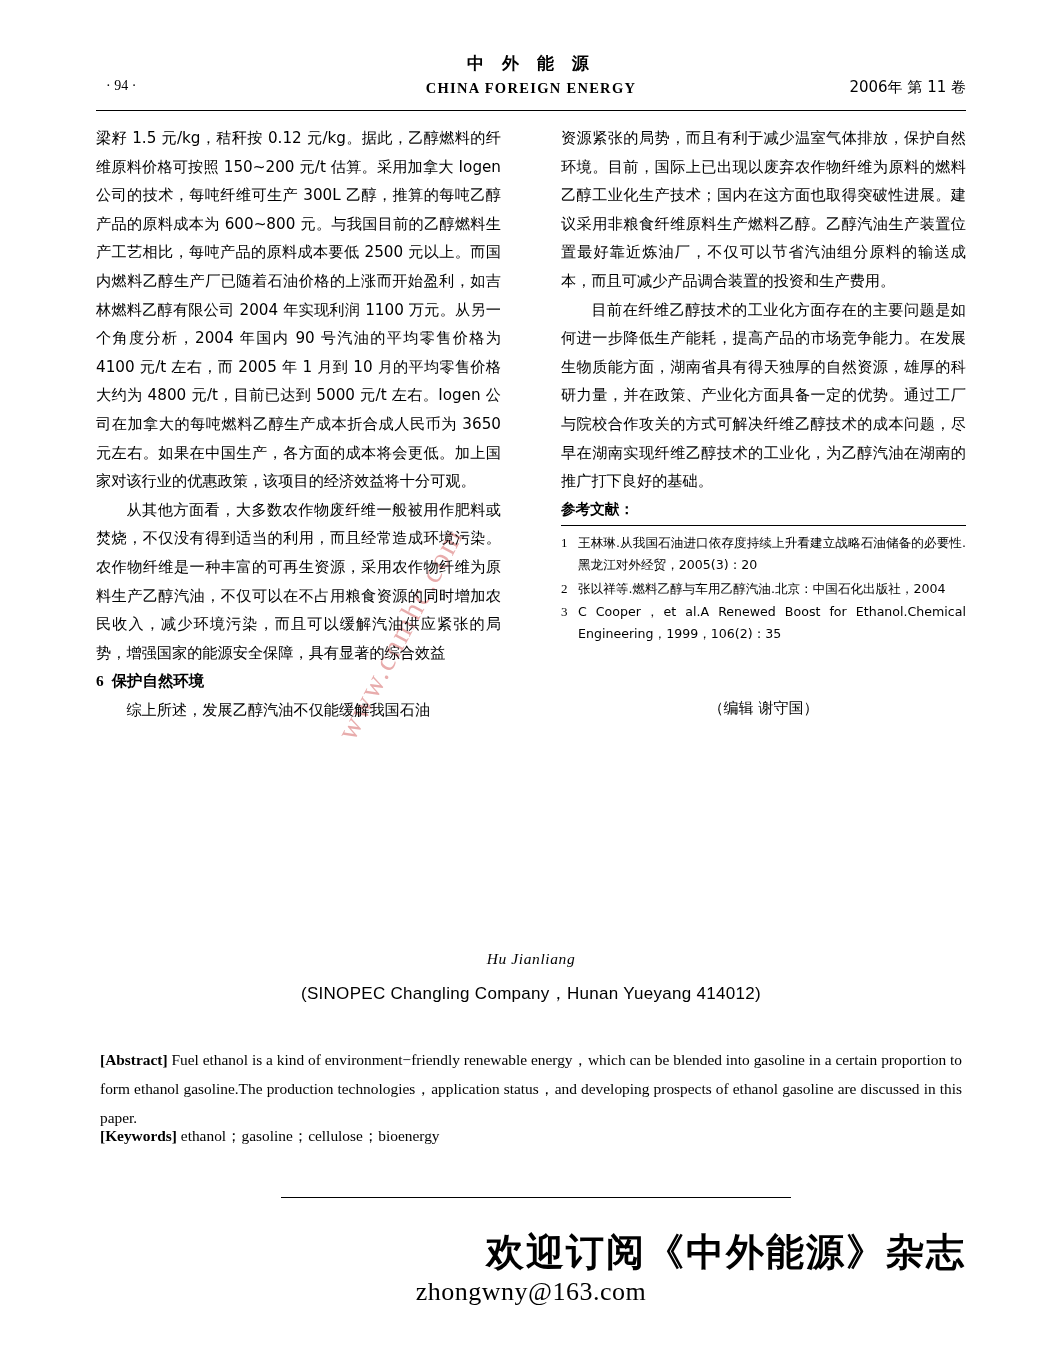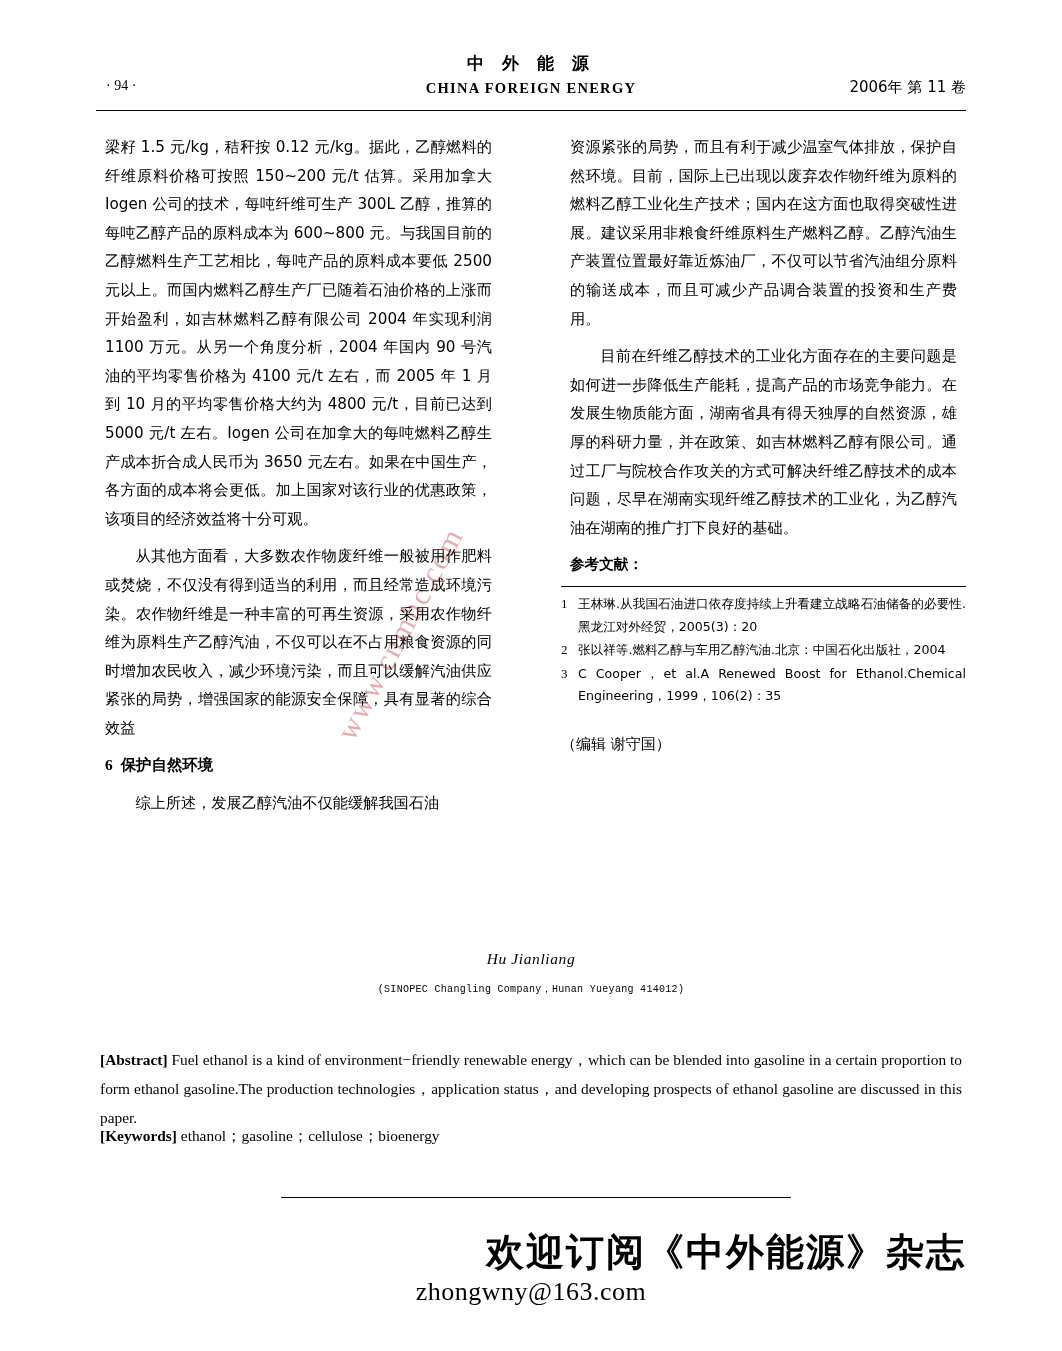--- a/index.html
+++ b/index.html
@@ -80,21 +80,21 @@
     font-family: "DejaVu Sans", sans-serif;
     font-size: 15.2px;
     line-height: 28.6px;
     text-align: justify;
     text-justify: inter-ideograph;
   }
   .col-left { left: 96px; }
   .col-right { left: 561px; }
 
   .col p {
-    margin: 9px;
+    margin: 0;
   }
   .col p.indent {
     text-indent: 2em;
   }
   .section-head {
     font-family: "DejaVu Sans", sans-serif;
     font-size: 15.4px;
     font-weight: 700;
     margin: 0;
   }
@@ -129,22 +129,22 @@
     text-align: justify;
   }
   .ref-item .rnum {
     position: absolute;
     left: 0;
     top: 0;
     font-family: "Liberation Serif", serif;
     font-size: 13px;
   }
   .editor-line {
-    margin-top: 23px;
-    text-align: left;
+    margin-top: 48px;
+    text-align: center;
     font-family: "DejaVu Sans", sans-serif;
     font-size: 15px;
   }
 
   
   .en-title {
     position: absolute;
     left: 96px;
     top: 882px;
     width: 870px;
@@ -164,22 +164,22 @@
     font-style: italic;
     font-size: 15.5px;
     letter-spacing: 0.6px;
   }
   .en-affil {
     position: absolute;
     left: 96px;
     top: 982px;
     width: 870px;
     text-align: center;
-    font-family: Liberation Mono, monospace;
-    font-size: 10px;
+    font-family: Liberation Sans, sans-serif;
+    font-size: 17px;
     letter-spacing: 0.3px;
   }
   .en-abstract {
     position: absolute;
     left: 100px;
     top: 1030px;
     width: 862px;
     font-family: "Liberation Serif", serif;
     font-size: 15.4px;
     line-height: 29px;
@@ -265,21 +265,21 @@
     <p>梁籽 1.5 元/kg，秸秆按 0.12 元/kg。据此，乙醇燃料的纤维原料价格可按照 150~200 元/t 估算。采用加拿大 Iogen 公司的技术，每吨纤维可生产 300L 乙醇，推算的每吨乙醇产品的原料成本为 600~800 元。与我国目前的乙醇燃料生产工艺相比，每吨产品的原料成本要低 2500 元以上。而国内燃料乙醇生产厂已随着石油价格的上涨而开始盈利，如吉林燃料乙醇有限公司 2004 年实现利润 1100 万元。从另一个角度分析，2004 年国内 90 号汽油的平均零售价格为 4100 元/t 左右，而 2005 年 1 月到 10 月的平均零售价格大约为 4800 元/t，目前已达到 5000 元/t 左右。Iogen 公司在加拿大的每吨燃料乙醇生产成本折合成人民币为 3650 元左右。如果在中国生产，各方面的成本将会更低。加上国家对该行业的优惠政策，该项目的经济效益将十分可观。</p>
     <p class="indent">从其他方面看，大多数农作物废纤维一般被用作肥料或焚烧，不仅没有得到适当的利用，而且经常造成环境污染。农作物纤维是一种丰富的可再生资源，采用农作物纤维为原料生产乙醇汽油，不仅可以在不占用粮食资源的同时增加农民收入，减少环境污染，而且可以缓解汽油供应紧张的局势，增强国家的能源安全保障，具有显著的综合效益</p>
     <p class="section-head">
       <span class="num">6</span><span>保护自然环境</span>
     </p>
     <p class="indent">综上所述，发展乙醇汽油不仅能缓解我国石油</p>
   </div>
 
   <div class="col col-right">
     <p>资源紧张的局势，而且有利于减少温室气体排放，保护自然环境。目前，国际上已出现以废弃农作物纤维为原料的燃料乙醇工业化生产技术；国内在这方面也取得突破性进展。建议采用非粮食纤维原料生产燃料乙醇。乙醇汽油生产装置位置最好靠近炼油厂，不仅可以节省汽油组分原料的输送成本，而且可减少产品调合装置的投资和生产费用。</p>
-    <p class="indent">目前在纤维乙醇技术的工业化方面存在的主要问题是如何进一步降低生产能耗，提高产品的市场竞争能力。在发展生物质能方面，湖南省具有得天独厚的自然资源，雄厚的科研力量，并在政策、如吉林燃料乙醇有限公司。通过工厂与院校合作攻关的方式可解决纤维乙醇技术的成本问题，尽早在湖南实现纤维乙醇技术的工业化，为乙醇汽油在湖南的推广打下良好的基础。</p>
+    <p class="indent">目前在纤维乙醇技术的工业化方面存在的主要问题是如何进一步降低生产能耗，提高产品的市场竞争能力。在发展生物质能方面，湖南省具有得天独厚的自然资源，雄厚的科研力量，并在政策、产业化方面具备一定的优势。通过工厂与院校合作攻关的方式可解决纤维乙醇技术的成本问题，尽早在湖南实现纤维乙醇技术的工业化，为乙醇汽油在湖南的推广打下良好的基础。</p>
 
     <p class="ref-title">参考文献：</p>
     <div class="ref-rule"></div>
     <div class="ref-list">
       <div class="ref-item">
         <span class="rnum">1</span>
         <span>王林琳.从我国石油进口依存度持续上升看建立战略石油储备的必要性.黑龙江对外经贸，2005(3)：20</span>
       </div>
       <div class="ref-item">
         <span class="rnum">2</span>

